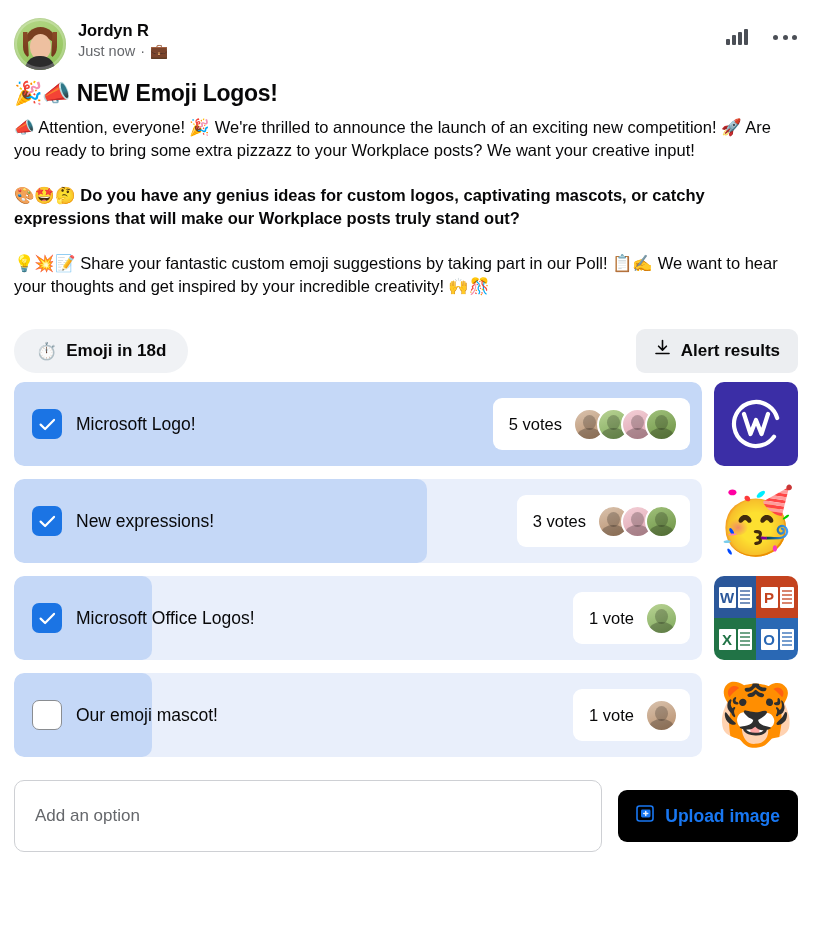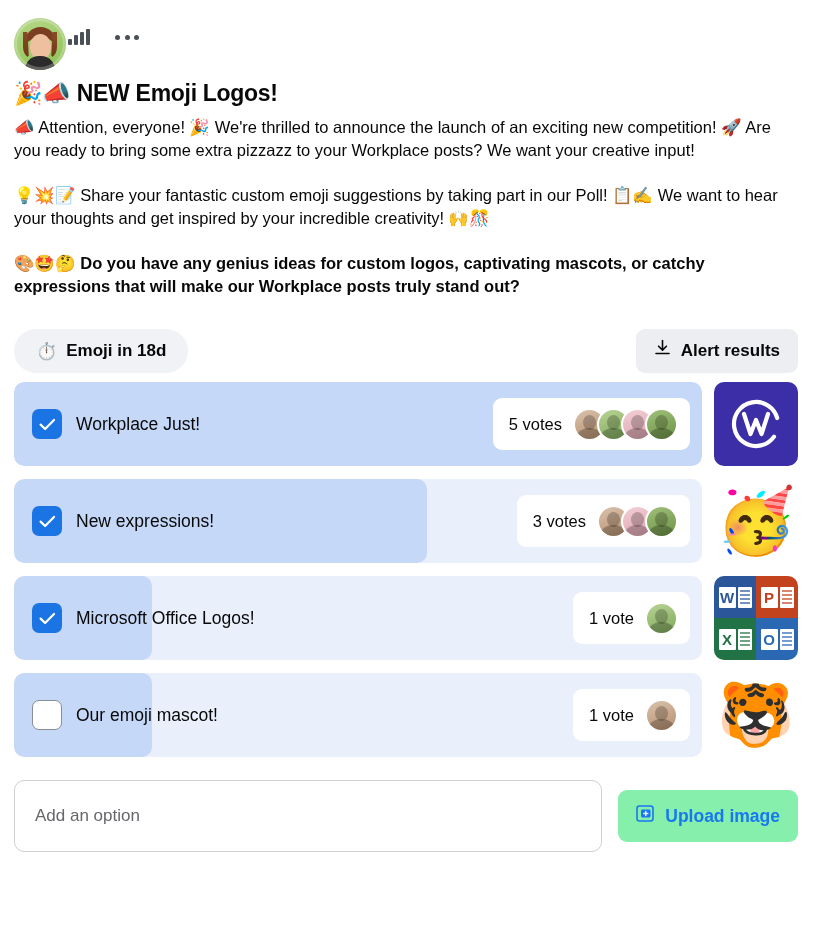--- a/index.html
+++ b/index.html
@@ -222,40 +222,48 @@
   .add-input {
     flex: 1 1 auto; height: 72px;
     border: 1px solid #ced0d4; border-radius: 10px;
     background:#fff; padding: 0 20px;
     font-size: 17px; color:#080809; font-family: inherit;
     outline:none;
   }
   .add-input::placeholder { color:#65676b; }
   .upload-btn {
     display:inline-flex; align-items:center; gap:10px;
-    background:#86efac; color:#1877f2;
+    background:#000000; color:#1877f2;
     border:none; border-radius:9px; height:52px; padding: 0 18px;
     font-size:17.5px; font-weight:700; cursor:pointer; font-family: inherit;
     flex: 0 0 auto;
   }
 </style>
 </head>
 <body>
 
 <div class="post">
 
   <div class="post-header">
     <div class="avatar">
       <span class="hair"></span>
       <span class="face"></span>
       <span class="hair2"></span>
       <span class="torso"></span>
       <span class="ring-text"></span>
     </div>
 
+    <div class="hdr-text">
+      <div class="author">Jordyn R</div>
+      <div class="meta">
+        <span>Just now</span>
+        <span class="dot">·</span>
+        <span class="emo">💼</span>
+      </div>
+    </div>
 
     <div class="hdr-actions">
       <button class="icon-btn" title="Insights">
         <span class="bars">
           <i></i>
             <i></i>
             <i></i>
             <i></i>
         </span>
       </button>
@@ -266,22 +274,22 @@
             <i></i>
         </span>
       </button>
     </div>
   </div>
 
   <div class="post-title">🎉📣 NEW Emoji Logos!</div>
 
   <div class="post-body">
     <p class="para">📣 Attention, everyone! 🎉 We're thrilled to announce the launch of an exciting new competition! 🚀 Are you ready to bring some extra pizzazz to your Workplace posts? We want your creative input!</p>
+    <p class="para b">🎨🤩🤔 Do you have any genius ideas for custom logos, captivating mascots, or catchy expressions that will make our Workplace posts truly stand out?</p>
     <p class="para">💡💥📝 Share your fantastic custom emoji suggestions by taking part in our Poll! 📋✍️ We want to hear your thoughts and get inspired by your incredible creativity! 🙌🎊</p>
-    <p class="para b">🎨🤩🤔 Do you have any genius ideas for custom logos, captivating mascots, or catchy expressions that will make our Workplace posts truly stand out?</p>
   </div>
 
   <div class="poll-toolbar">
     <button class="pill">
       <span class="emo">⏱️</span>
       <span>Emoji in 18d</span>
     </button>
 
     <button class="btn-soft">
       <span>
@@ -298,21 +306,21 @@
 
     <div class="opt-row">
       <div class="opt-track">
         <div class="opt-fill" style="width:100%"></div>
         <div class="opt-inner">
           <span class="cbx on">
             <svg width="17" height="13" viewBox="0 0 17 13" aria-hidden="true">
               <path d="M1.6 6.6 6.1 11 15 1.9" fill="none" stroke="#fff" stroke-width="2.2" stroke-linecap="round" stroke-linejoin="round"></path>
             </svg>
           </span>
-          <span class="opt-label">Workplace Just!</span>
+          <span class="opt-label">Microsoft Logo!</span>
           <span class="votes-pill">
             <span class="votes-count">5 votes</span>
             <span class="faces">
               <span class="f a"></span>
               <span class="f b"></span>
               <span class="f c"></span>
               <span class="f d"></span>
             </span>
           </span>
         </div>

